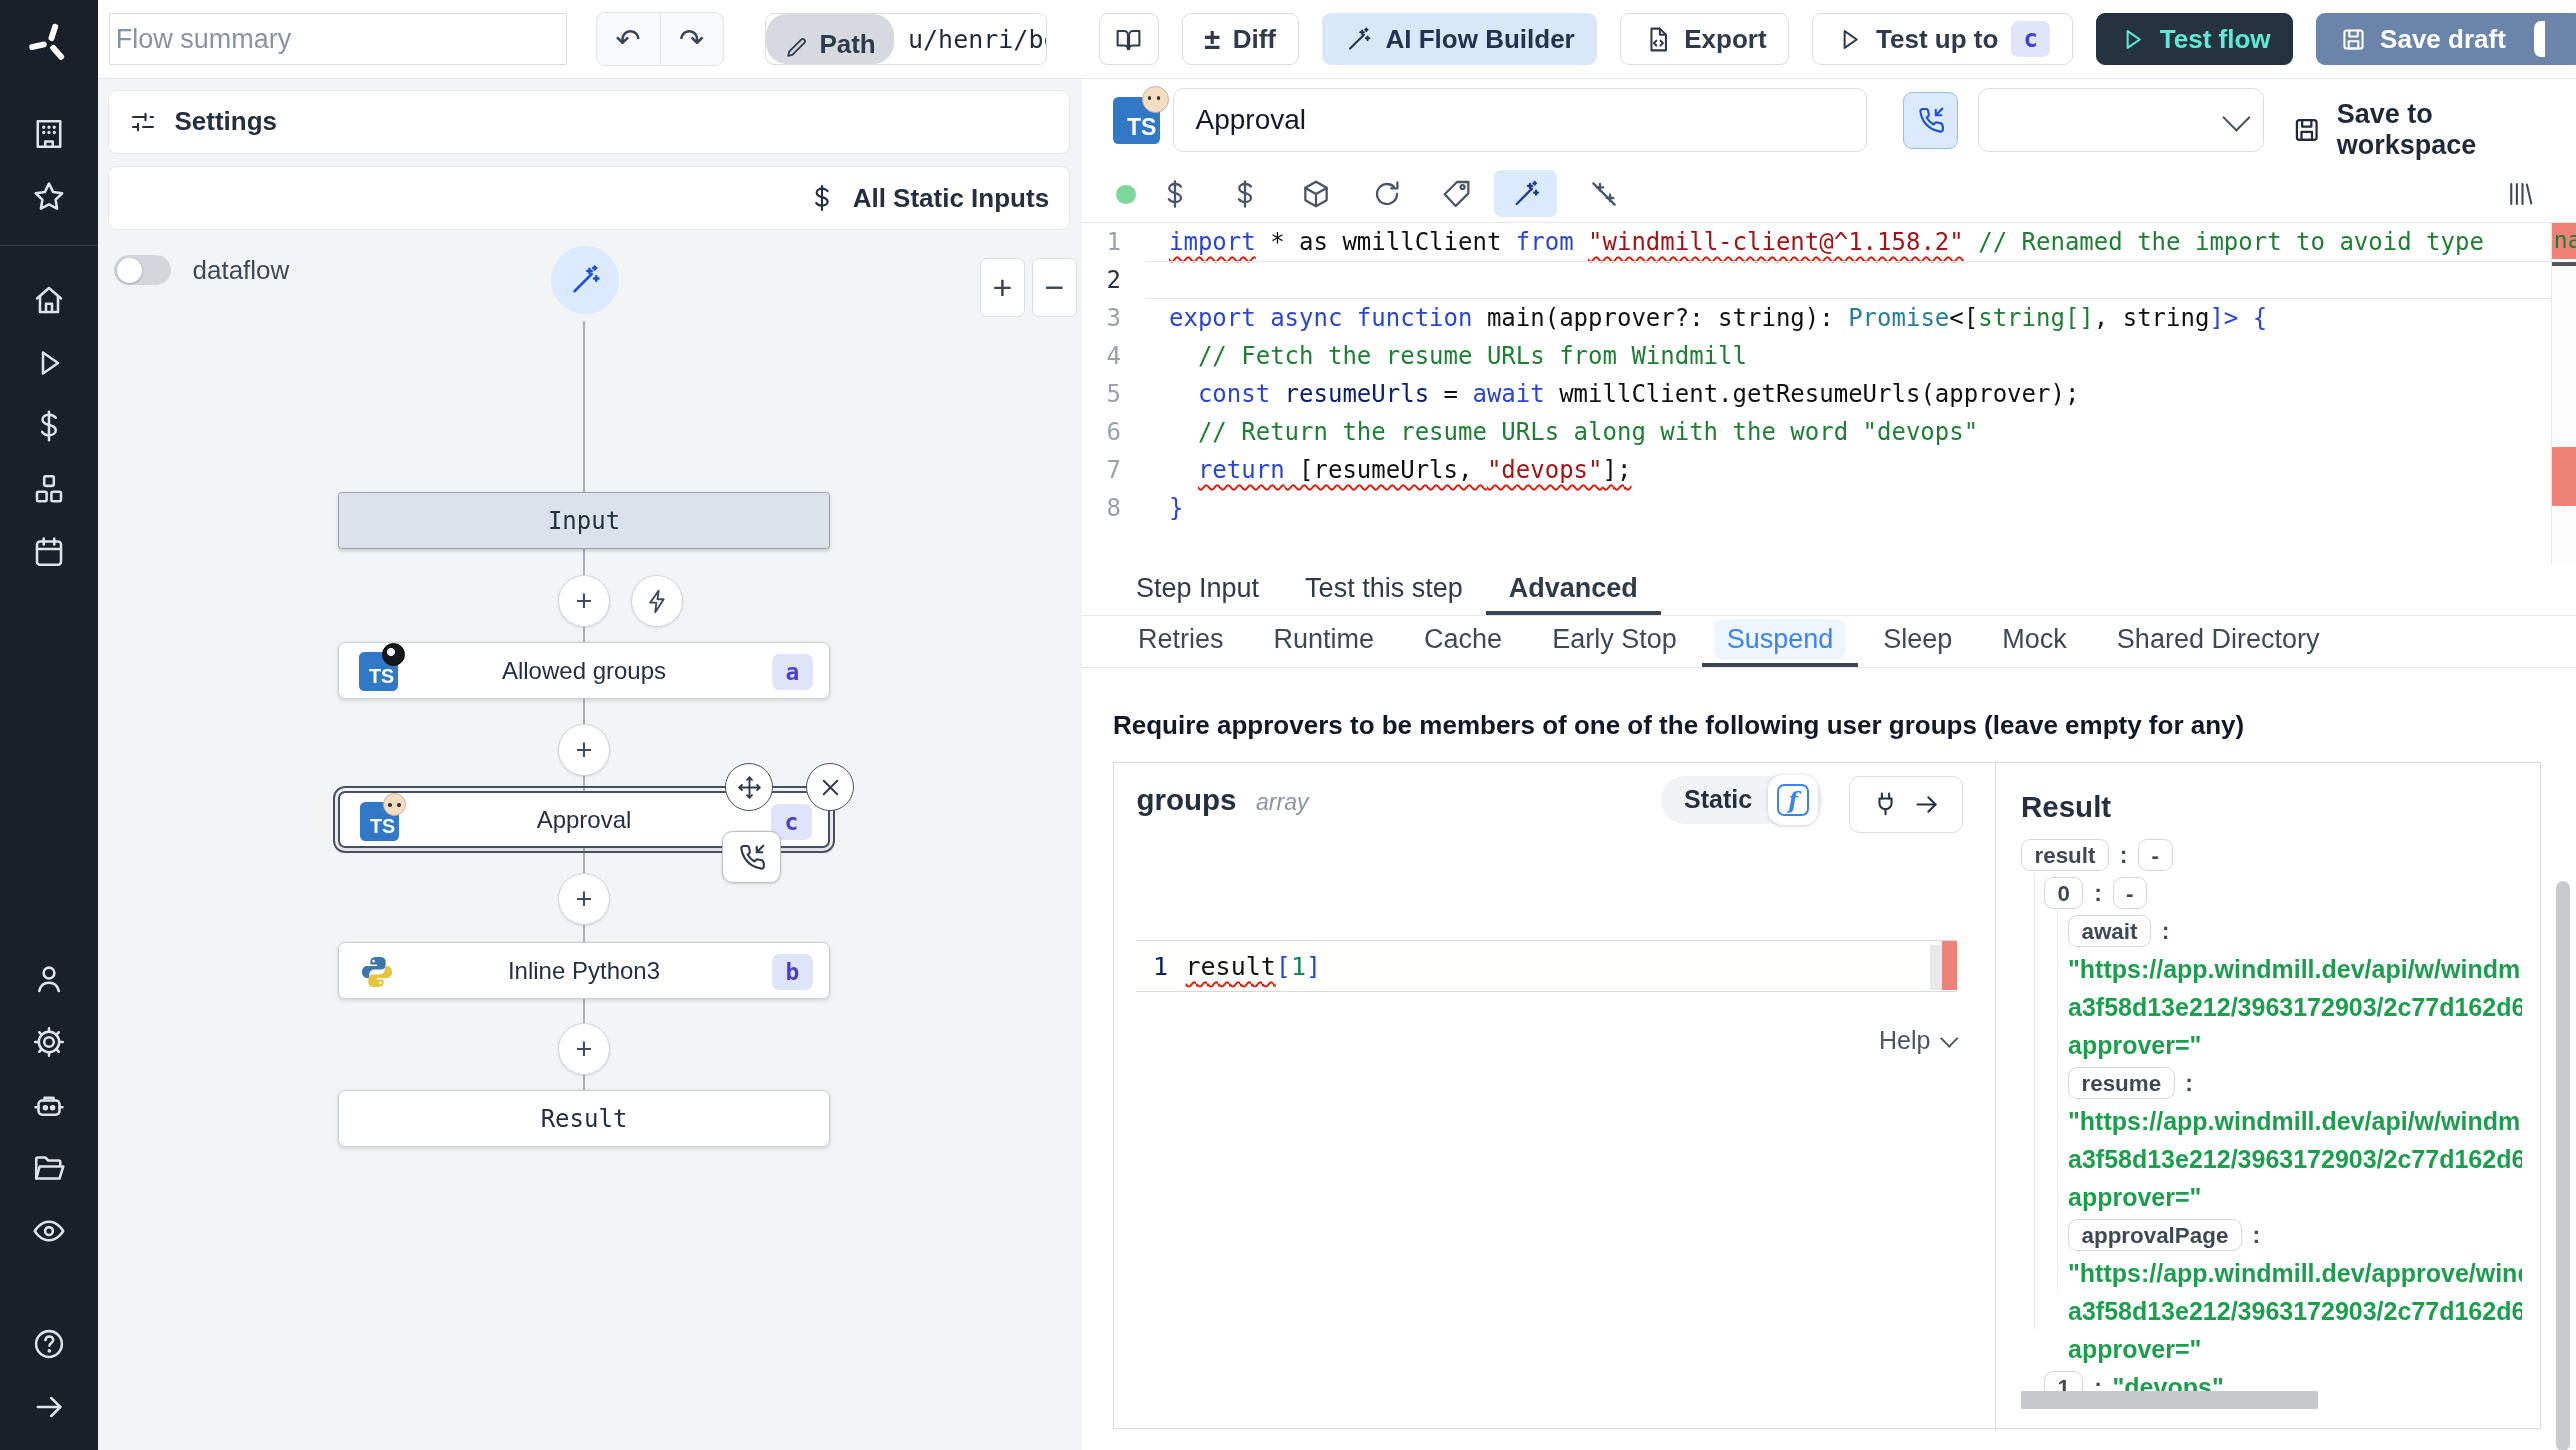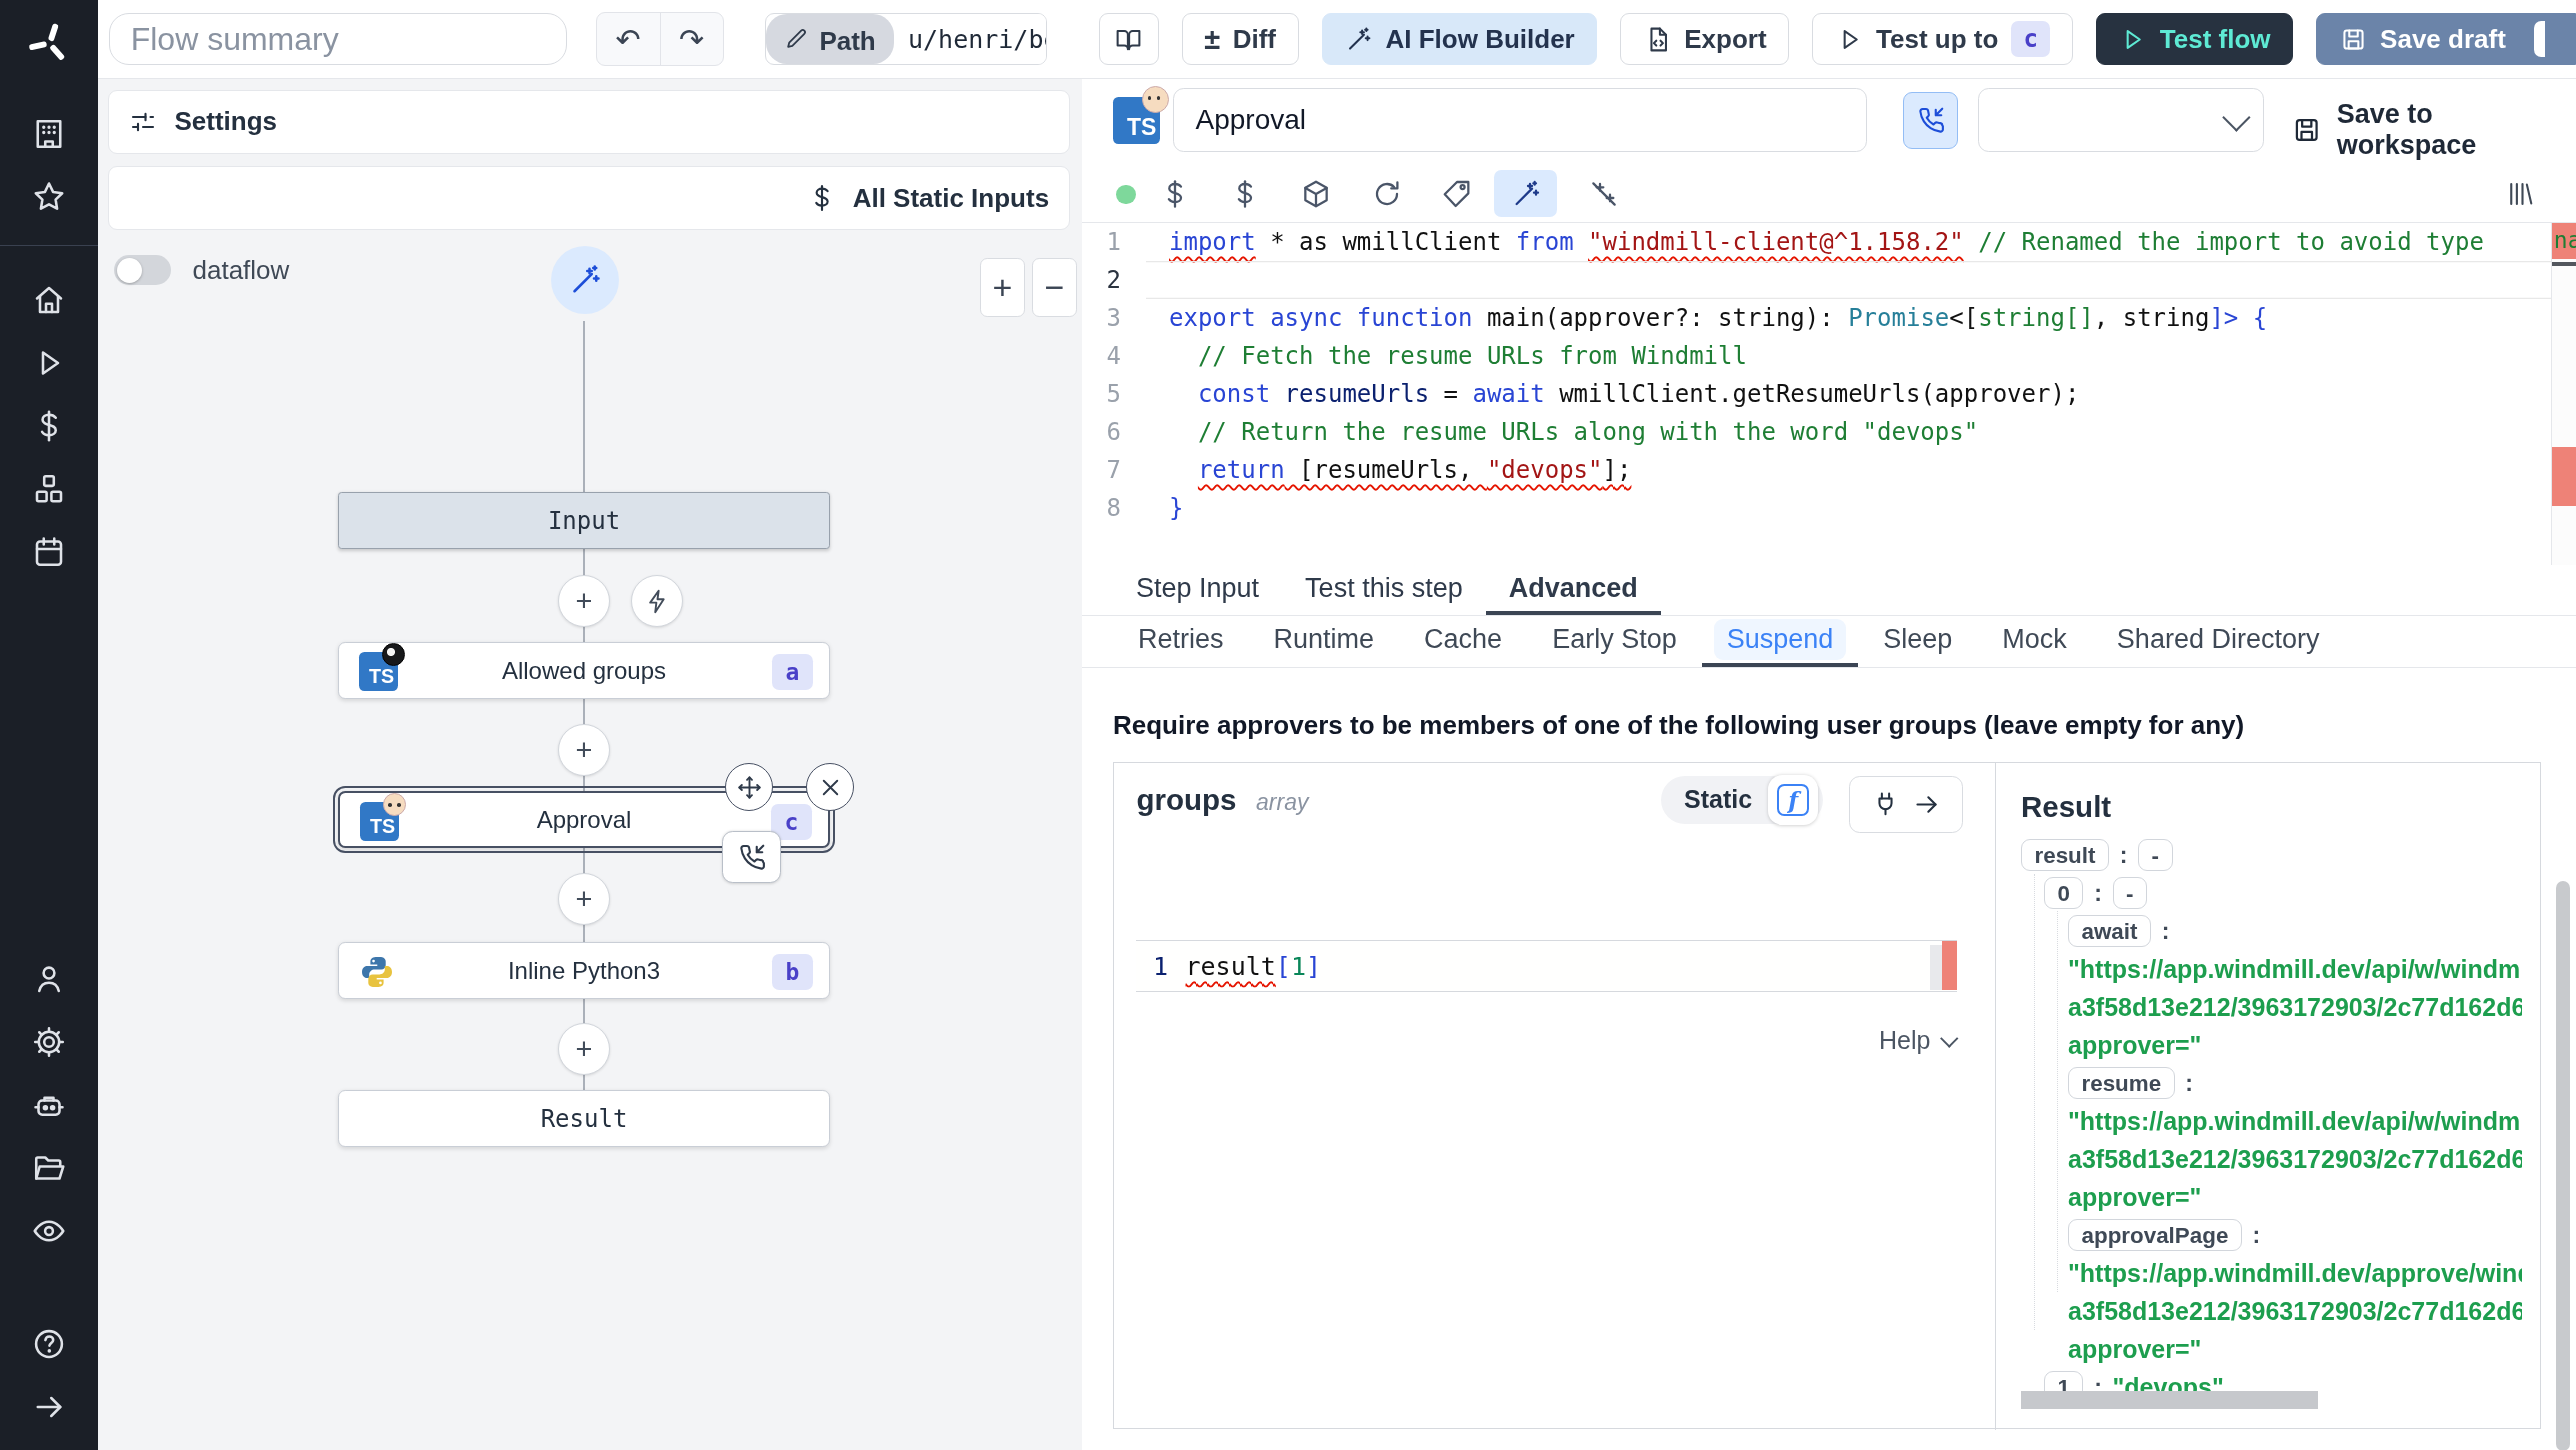--- a/index.html
+++ b/index.html
@@ -14,26 +14,26 @@
   .sb-item { width:100%; height:63px; display:flex; align-items:center; justify-content:center; color:#dfe2e8; cursor:pointer; }
   .sb-item svg { width:36px; height:36px; }
   .sb-div { width:98px; height:0.9px; background:#3a4150; margin:16px 0 23px 0; }
   .sb-spacer { flex:1; }
   .sic { fill:none; stroke:currentColor; stroke-width:1.7; stroke-linecap:round; stroke-linejoin:round; }
 
   
   .topbar { position:absolute; left:98px; top:0; width:2478px; height:79px; background:#fff; border-bottom:0.9px solid #e5e7eb; display:flex; align-items:center; z-index:30; }
   .btn { display:inline-flex; align-items:center; gap:12.5px; border:0.9px solid #d9dce1; background:#fff; border-radius:9px; height:52px; padding:0 21.5px; font-size:26px; font-weight:600; color:#2f3a4a; cursor:pointer; white-space:nowrap; }
   .btn svg { width:29px; height:29px; }
-  .flow-summary { margin-left:10.7px; width:458px; height:52px; border:0.9px solid #d9dce1; border-radius:20px; padding:0 21px; font-size:32px; color:#8a93a1; display:flex; align-items:center; background:#fff; }
+  .flow-summary { margin-left:10.7px; width:458px; height:52px; border:0.9px solid #d9dce1; border-radius:1px; padding:0 6px; font-size:27px; color:#8a93a1; display:flex; align-items:center; background:#fff; }
   .undo-group { margin-left:29px; display:flex; border:0.9px solid #e2e4e9; border-radius:9px; background:#f8f9fb; overflow:hidden; }
   .undo-group .ubtn { width:63px; height:52px; display:flex; align-items:center; justify-content:center; font-size:30px; color:#3b4554; cursor:pointer; }
   .undo-group .ubtn + .ubtn { border-left:0.9px solid #e2e4e9; }
   .path-group { margin-left:41px; display:flex; border:0.9px solid #d9dce1; border-radius:9px; overflow:hidden; height:52px; }
-  .path-left { background:#d6d9e0; display:flex; align-items:flex-start; gap:10.7px; padding:12px 18px; font-size:26px; font-weight:700; color:#2f3a4a; cursor:pointer;border-radius:21px; }
+  .path-left { background:#d6d9e0; display:flex; align-items:flex-end; gap:10.7px; padding:4px 18px; font-size:26px; font-weight:700; color:#2f3a4a; cursor:pointer;border-radius:21px; }
   .path-right { background:#fff; display:flex; align-items:center; padding:0 14.3px; font-family:"DejaVu Sans Mono", monospace; font-size:25px; color:#1f2937; max-width:152px; overflow:hidden; }
   .tb-right { margin-left:auto; display:flex; align-items:center; gap:23px; }
   .btn-icon-only { padding:0 14.3px; }
   .btn-ai { background:#d8e8f9; border-color:#d8e8f9; color:#23324e; }
   .badge-key { background:#e0e4fa; color:#4940c8; font-family:"DejaVu Sans Mono", monospace; font-weight:700; font-size:24px; border-radius:7.2px; padding:3.6px 12.5px; }
   .btn-dark { background:#273240; border-color:#273240; color:#5eead4; }
   .btn-save { background:#6b84a9; border-color:#6b84a9; color:#fff; border-radius:9px 0 0 9px; padding-right:30px; }
   .kbd-sliver { width:10.7px; height:36px; background:#fff; border-radius:7.2px 0 0 7.2px; margin-left:16px; }
 
   

